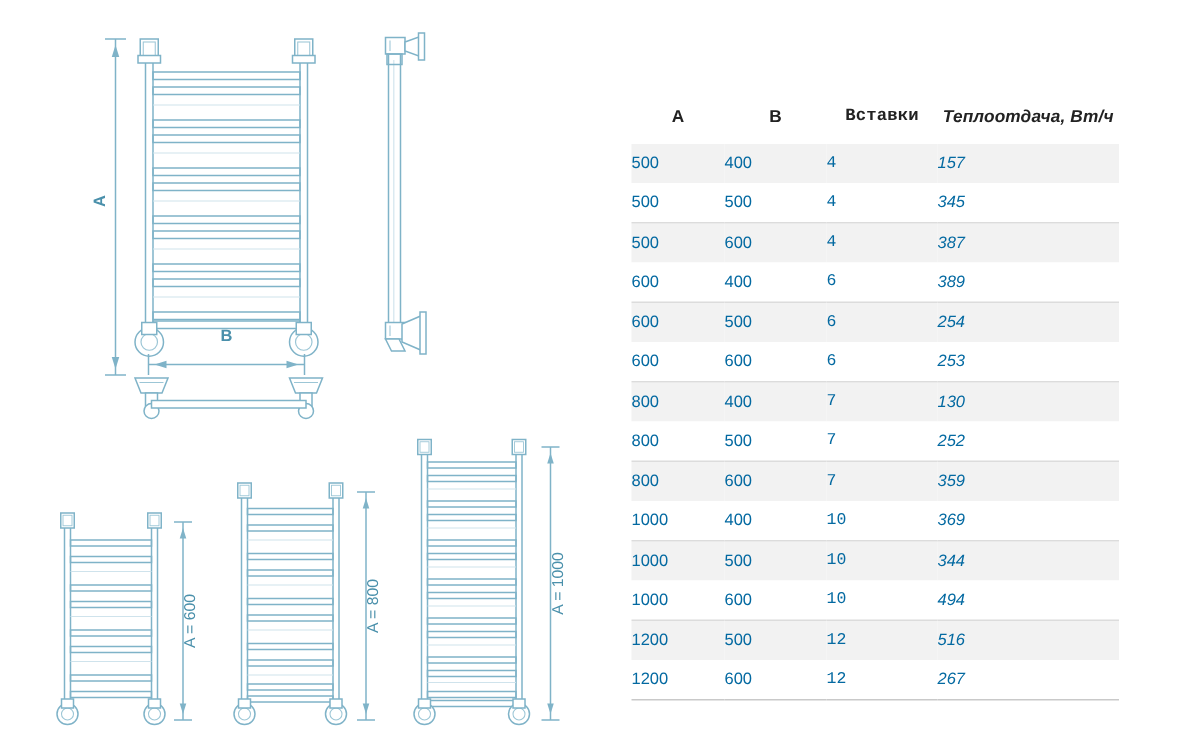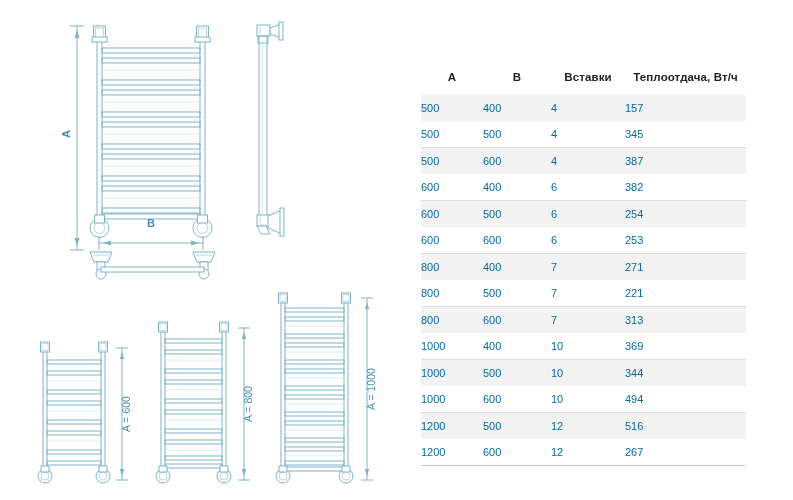--- a/index.html
+++ b/index.html
@@ -26,22 +26,22 @@
   }
   .spec-table td{
     font-size:11px;color:#0369a1;padding:7px 0;text-align:left;
     border:none;font-weight:normal;
   }
   .spec-table tbody tr.odd{background:#f2f2f2;}
   .spec-table tbody tr.even{background:#ffffff;border-bottom:1px solid #dcdcdc;}
   .spec-table tbody tr.last{border-bottom:1px solid #c9c9c9;}
   .col-a{width:62px;}
   .col-b{width:68px;}
-  .col-ins{width:74px;}
-  .col-heat{width:121px;}
+  .col-ins{width:74px;font-family:Liberation Mono, monospace;}
+  .col-heat{width:121px;font-style:italic;}
 </style>
 </head>
 <body>
 
 <div id="page">
 
   <div class="draw-layer">
   <svg width="793" height="500" viewBox="0 0 793 500" xmlns="http://www.w3.org/2000/svg">
     <defs>
       <g id="capTop">
@@ -296,51 +296,51 @@
         <tr class="odd">
           <td class="col-a">500</td>
           <td class="col-b">600</td>
           <td class="col-ins">4</td>
           <td class="col-heat">387</td>
         </tr>
         <tr class="even">
           <td class="col-a">600</td>
           <td class="col-b">400</td>
           <td class="col-ins">6</td>
-          <td class="col-heat">382</td>
+          <td class="col-heat">389</td>
         </tr>
         <tr class="odd">
           <td class="col-a">600</td>
           <td class="col-b">500</td>
           <td class="col-ins">6</td>
           <td class="col-heat">254</td>
         </tr>
         <tr class="even">
           <td class="col-a">600</td>
           <td class="col-b">600</td>
           <td class="col-ins">6</td>
           <td class="col-heat">253</td>
         </tr>
         <tr class="odd">
           <td class="col-a">800</td>
           <td class="col-b">400</td>
           <td class="col-ins">7</td>
-          <td class="col-heat">271</td>
+          <td class="col-heat">130</td>
         </tr>
         <tr class="even">
           <td class="col-a">800</td>
           <td class="col-b">500</td>
           <td class="col-ins">7</td>
-          <td class="col-heat">221</td>
+          <td class="col-heat">252</td>
         </tr>
         <tr class="odd">
           <td class="col-a">800</td>
           <td class="col-b">600</td>
           <td class="col-ins">7</td>
-          <td class="col-heat">313</td>
+          <td class="col-heat">359</td>
         </tr>
         <tr class="even">
           <td class="col-a">1000</td>
           <td class="col-b">400</td>
           <td class="col-ins">10</td>
           <td class="col-heat">369</td>
         </tr>
         <tr class="odd">
           <td class="col-a">1000</td>
           <td class="col-b">500</td>

